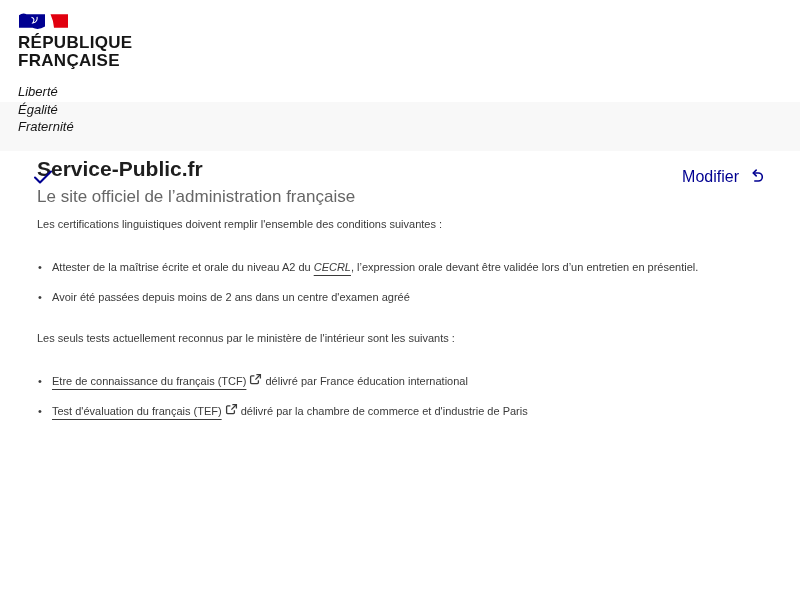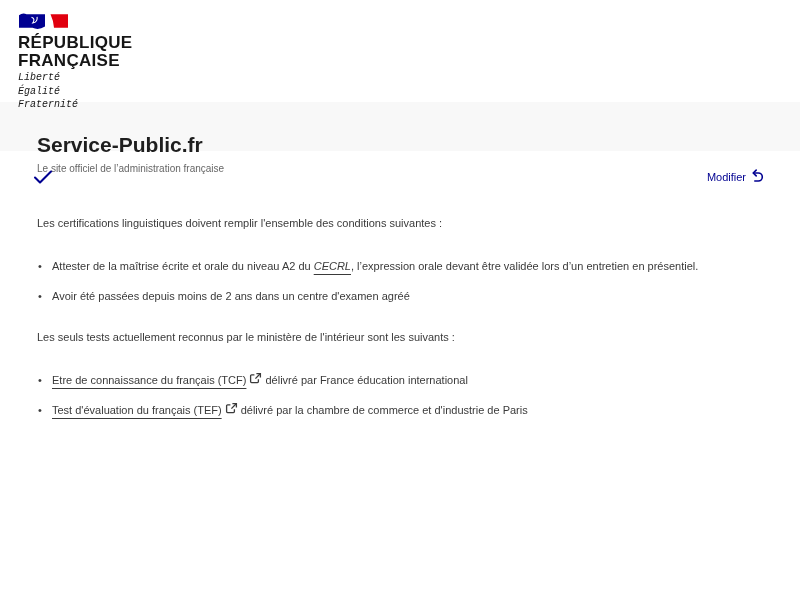--- a/index.html
+++ b/index.html
@@ -9,33 +9,33 @@
     background: #ffffff;
     font-family: "Liberation Sans", sans-serif;
     color: #3a3a3a;
   }
 
   
   .header { display: flex; align-items: flex-start; height: 102px; padding: 11px 0 0 18px; background:#fff;flex-direction:column; }
   .gov-logo { width: 118px; flex: 0 0 auto; }
   .gov-flag { display: block; margin: 1px 0 3px 0; }
   .gov-name { font-weight: bold; font-size: 17px; line-height: 1.04; letter-spacing: 0.3px; color: #161616; }
-  .gov-motto { margin-top: 2px; font-family: Liberation Mono, monospace; font-style: italic; font-size: 10px; line-height: 1.32; color: #161616; }
+  .gov-motto { margin-top: 14px; font-family: Liberation Sans, sans-serif; font-style: italic; font-size: 13px; line-height: 1.32; color: #161616; }
   .site-block { padding-top: 22px; margin-left: 19px; }
   .site-title { font-weight: bold; font-size: 21px; color: #1e1e1e; }
-  .site-subtitle { margin-top: 6px; font-size: 10px; color: #666666; }
+  .site-subtitle { margin-top: 6px; font-size: 17px; color: #666666; }
 
   
   .band { height: 49px; background: #f8f8f8; }
 
   
   .step-row { display: flex; align-items: center; padding: 17px 35px 0 33px; }
   .check-wrap { flex: 0 0 auto; display: flex; align-items: center; }
   .step-title { margin-left: 12px; font-size: 16px; font-weight: bold; color: #161616; }
-  .modify-link { margin-left: auto; display: flex; align-items: center; gap: 2px; font-size: 11px; color: #000091; text-decoration: none; cursor: pointer; }
+  .modify-link { margin-left: auto; display: flex; gap: 9px; font-size: 16px; color: #000091; text-decoration: none; cursor: pointer; }
 
   
   .content { padding: 0 20px 0 37px; font-size: 11px; }
   .intro { margin: 27px 0 0 0; line-height: 22px; }
   .intro2 { margin-top: 18px; }
   ul.blist { list-style: none; margin: 21px 0 0 0; padding: 0; }
   ul.blist li { position: relative; padding-left: 15px; line-height: 23px; }
   ul.blist li + li { margin-top: 7px; }
   ul.blist li::before { content: "\2022"; position: absolute; left: 1px; top: 0; color: #3a3a3a; }
   .conditions { max-width: 690px; }

